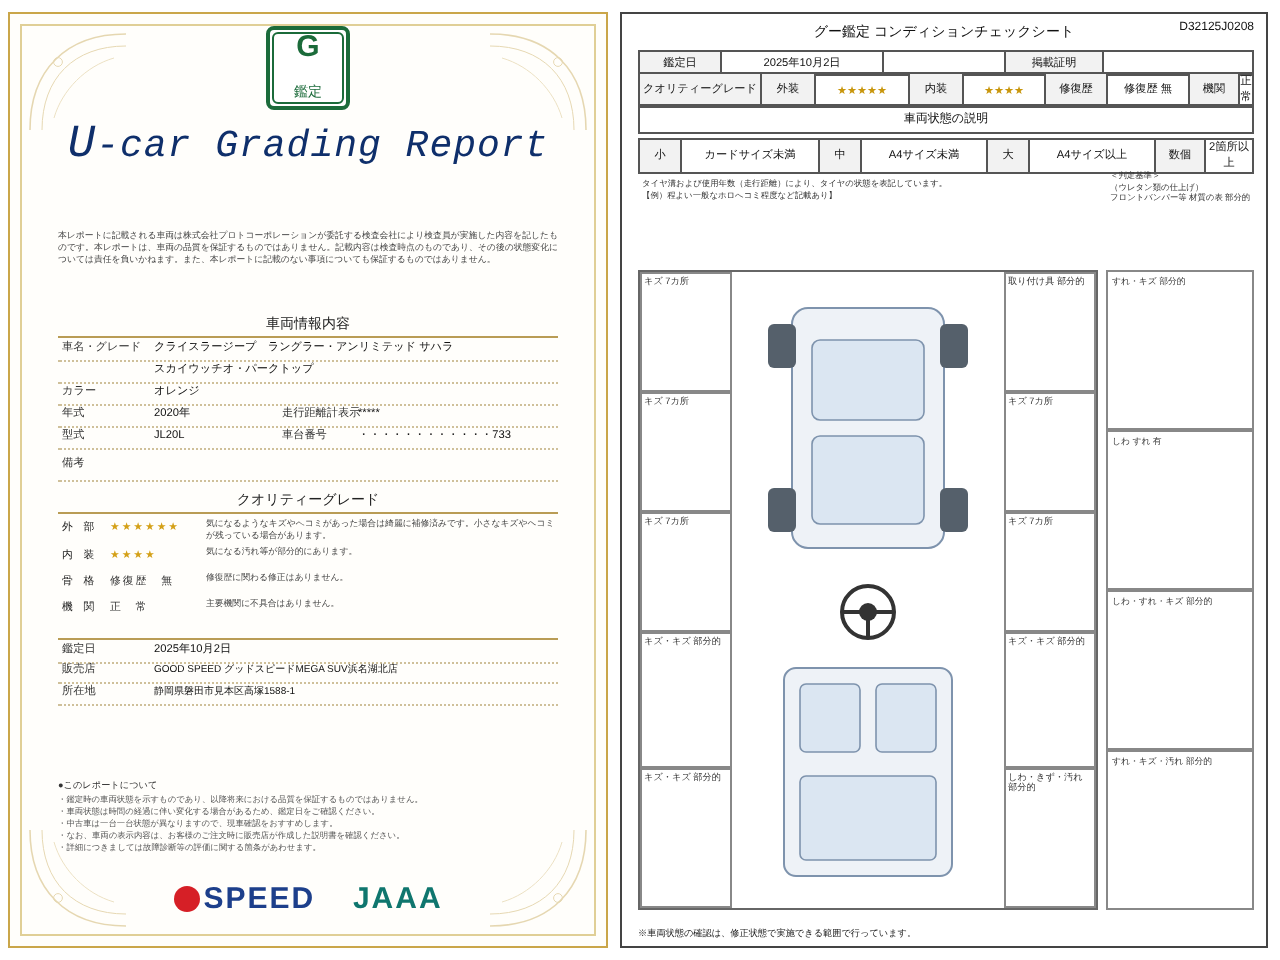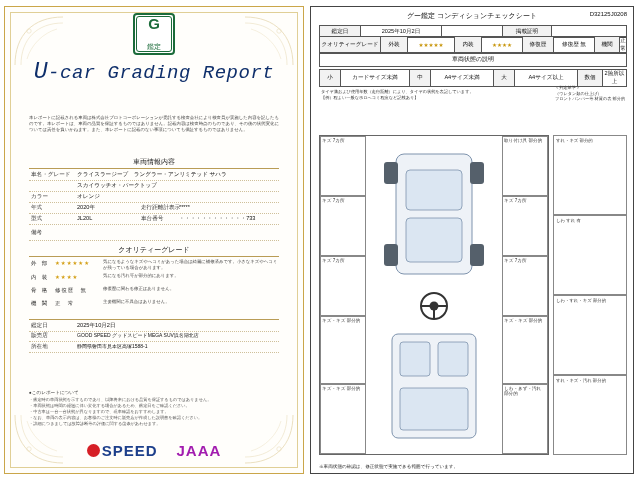--- a/index.html
+++ b/index.html
@@ -33,21 +33,21 @@
   .qline .lb{position:absolute;left:2px;top:1px;width:22px;}
   .qline .st{position:absolute;left:26px;top:1px;width:44px;color:#d4a017;letter-spacing:1px;}
   .qline .tx{position:absolute;left:74px;top:0px;right:0;font-size:4.4px;line-height:6px;color:#444;}
 
   .notes{position:absolute;left:24px;right:24px;bottom:46px;font-size:4.2px;line-height:6px;color:#555;}
   .notes .nh{font-size:4.6px;color:#333;margin-bottom:1px;}
 
   .logos{position:absolute;left:0;right:0;bottom:14px;text-align:center;}
   .logos .proto{display:inline-block;font-family:"Liberation Sans",sans-serif;font-weight:bold;font-size:15px;color:#1d3f8b;letter-spacing:1px;vertical-align:middle;}
   .logos .sep{display:inline-block;width:10px;}
-  .logos .jaaa{display:inline-block;font-weight:bold;font-size:15px;color:#a21caf;letter-spacing:1px;vertical-align:middle;}
+  .logos .jaaa{display:inline-block;font-weight:bold;font-size:15px;color:#0f766e;letter-spacing:1px;vertical-align:middle;}
   .logos .dot{display:inline-block;width:13px;height:13px;border-radius:50%;background:#d61f26;vertical-align:middle;margin-right:2px;}
 
   .corner{position:absolute;width:52px;height:52px;opacity:.5;}
   .c-tl{left:8px;top:8px;}
   .c-tr{right:8px;top:8px;transform:scaleX(-1);}
   .c-bl{left:8px;bottom:8px;transform:scaleY(-1);}
   .c-br{right:8px;bottom:8px;transform:scale(-1,-1);}
 
   
   .right{position:absolute;left:310px;top:6px;width:324px;height:468px;border:1px solid #444;background:#fff;box-sizing:border-box;}

